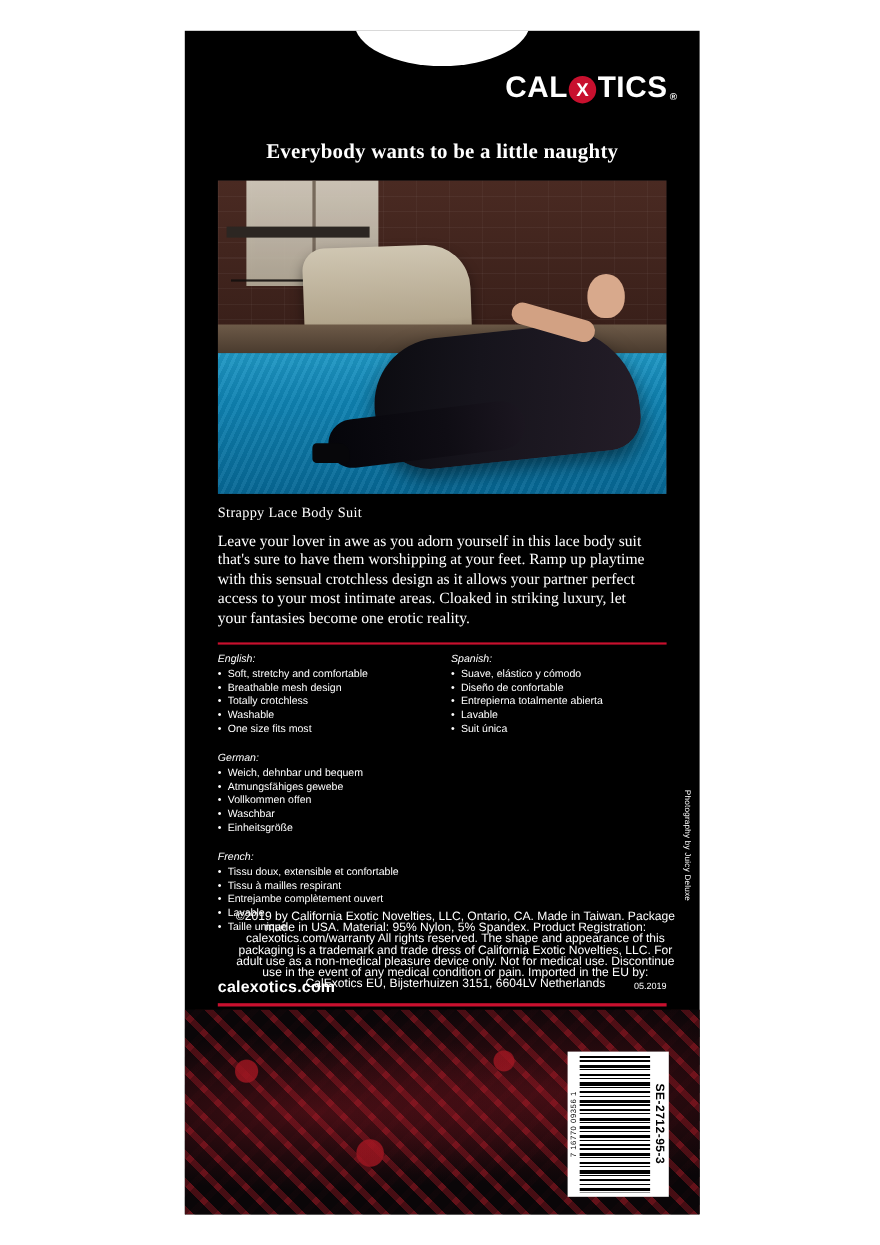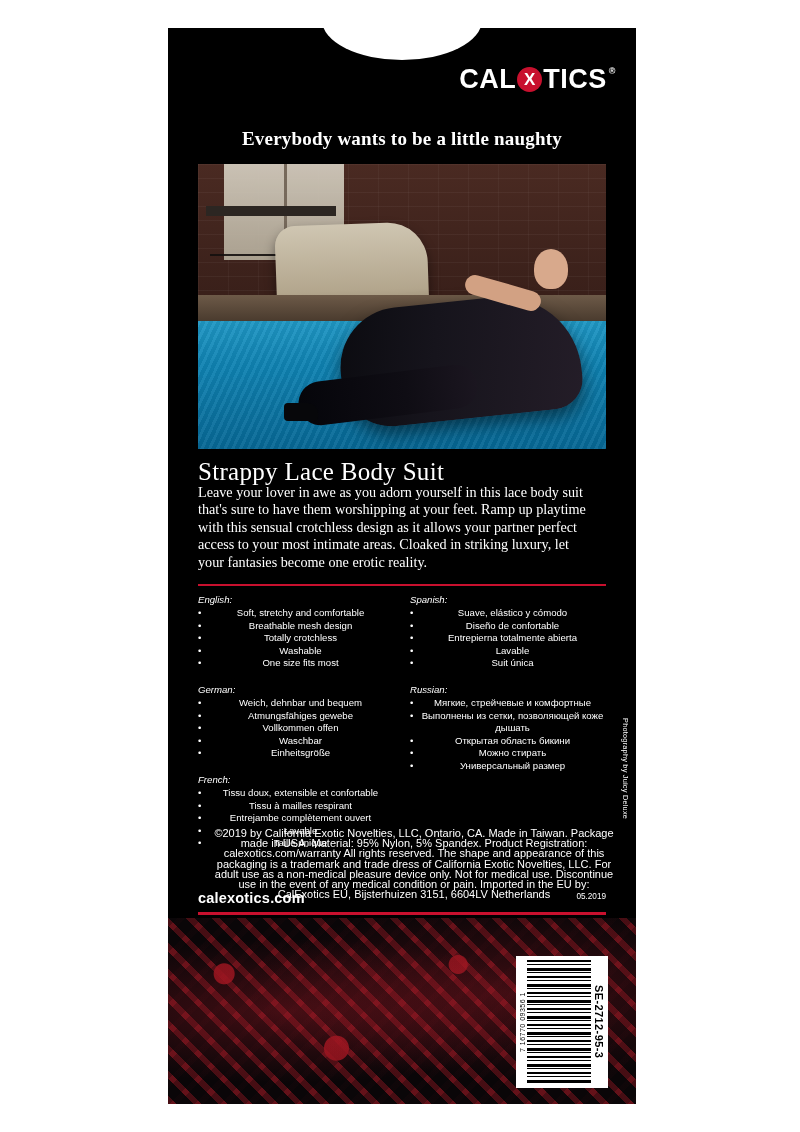--- a/index.html
+++ b/index.html
@@ -39,21 +39,21 @@
     height: 64px;
     background: #ffffff;
     border-radius: 0 0 80px 80px / 0 0 40px 40px;
   }
   
   .brand {
     position: absolute;
     right: 20px;
     top: 38px;
     display: flex;
-    align-items: flex-start;
+    align-items: flex-end;
     color: #ffffff;
     letter-spacing: 0.5px;
   }
   .brand .word {
     font-family: "Liberation Sans", sans-serif;
     font-weight: bold;
     font-size: 27px;
     line-height: 27px;
   }
   .brand .xmark {
@@ -235,21 +235,21 @@
     background: #07070a;
     border-radius: 4px 10px 4px 4px;
   }
   
   .product-title {
     position: absolute;
     left: 30px;
     top: 430px;
     color: #ffffff;
     font-family: "Liberation Serif", serif;
-    font-size: 25px;
+    font-size: 13px;
     letter-spacing: 0.3px;
     text-align: center;
   }
   .product-desc {
     position: absolute;
     left: 30px;
     top: 456px;
     width: 394px;
     color: #ffffff;
     font-family: "Liberation Serif", serif;
@@ -281,21 +281,20 @@
   .lang-label {
     font-style: italic;
     font-weight: normal;
     font-size: 9.6px;
     margin-bottom: 2px;
   }
   .lang-list {
     margin: 0;
     padding: 0;
     list-style: none;
-    text-align: center;
   }
   .lang-list li {
     font-size: 9.6px;
     line-height: 12.6px;
     padding-left: 9px;
     position: relative;
   }
   .lang-list li:before {
     content: "•";
     position: absolute;
@@ -493,30 +492,20 @@
           <div class="lang-label">Spanish:</div>
           <ul class="lang-list">
             <li>Suave, elástico y cómodo</li>
             <li>Diseño de confortable</li>
             <li>Entrepierna totalmente abierta</li>
             <li>Lavable</li>
             <li>Suit única</li>
           </ul>
         </div>
 
-        <div class="lang-block">
-          <div class="lang-label">Russian:</div>
-          <ul class="lang-list">
-            <li>Мягкие, стрейчевые и комфортные</li>
-            <li>Выполнены из сетки, позволяющей коже дышать</li>
-            <li>Открытая область бикини</li>
-            <li>Можно стирать</li>
-            <li>Универсальный размер</li>
-          </ul>
-        </div>
 
       </div>
     </div>
 
     <div class="photo-credit">Photography by Juicy Deluxe</div>
 
     <div class="legal">©2019 by California Exotic Novelties, LLC, Ontario, CA. Made in Taiwan. Package made in USA. Material: 95% Nylon, 5% Spandex. Product Registration: calexotics.com/warranty All rights reserved. The shape and appearance of this packaging is a trademark and trade dress of California Exotic Novelties, LLC. For adult use as a non-medical pleasure device only. Not for medical use. Discontinue use in the event of any medical condition or pain. Imported in the EU by: CalExotics EU, Bijsterhuizen 3151, 6604LV Netherlands</div>
 
     <div class="site-row">
       <span class="site-url">calexotics.com</span>

